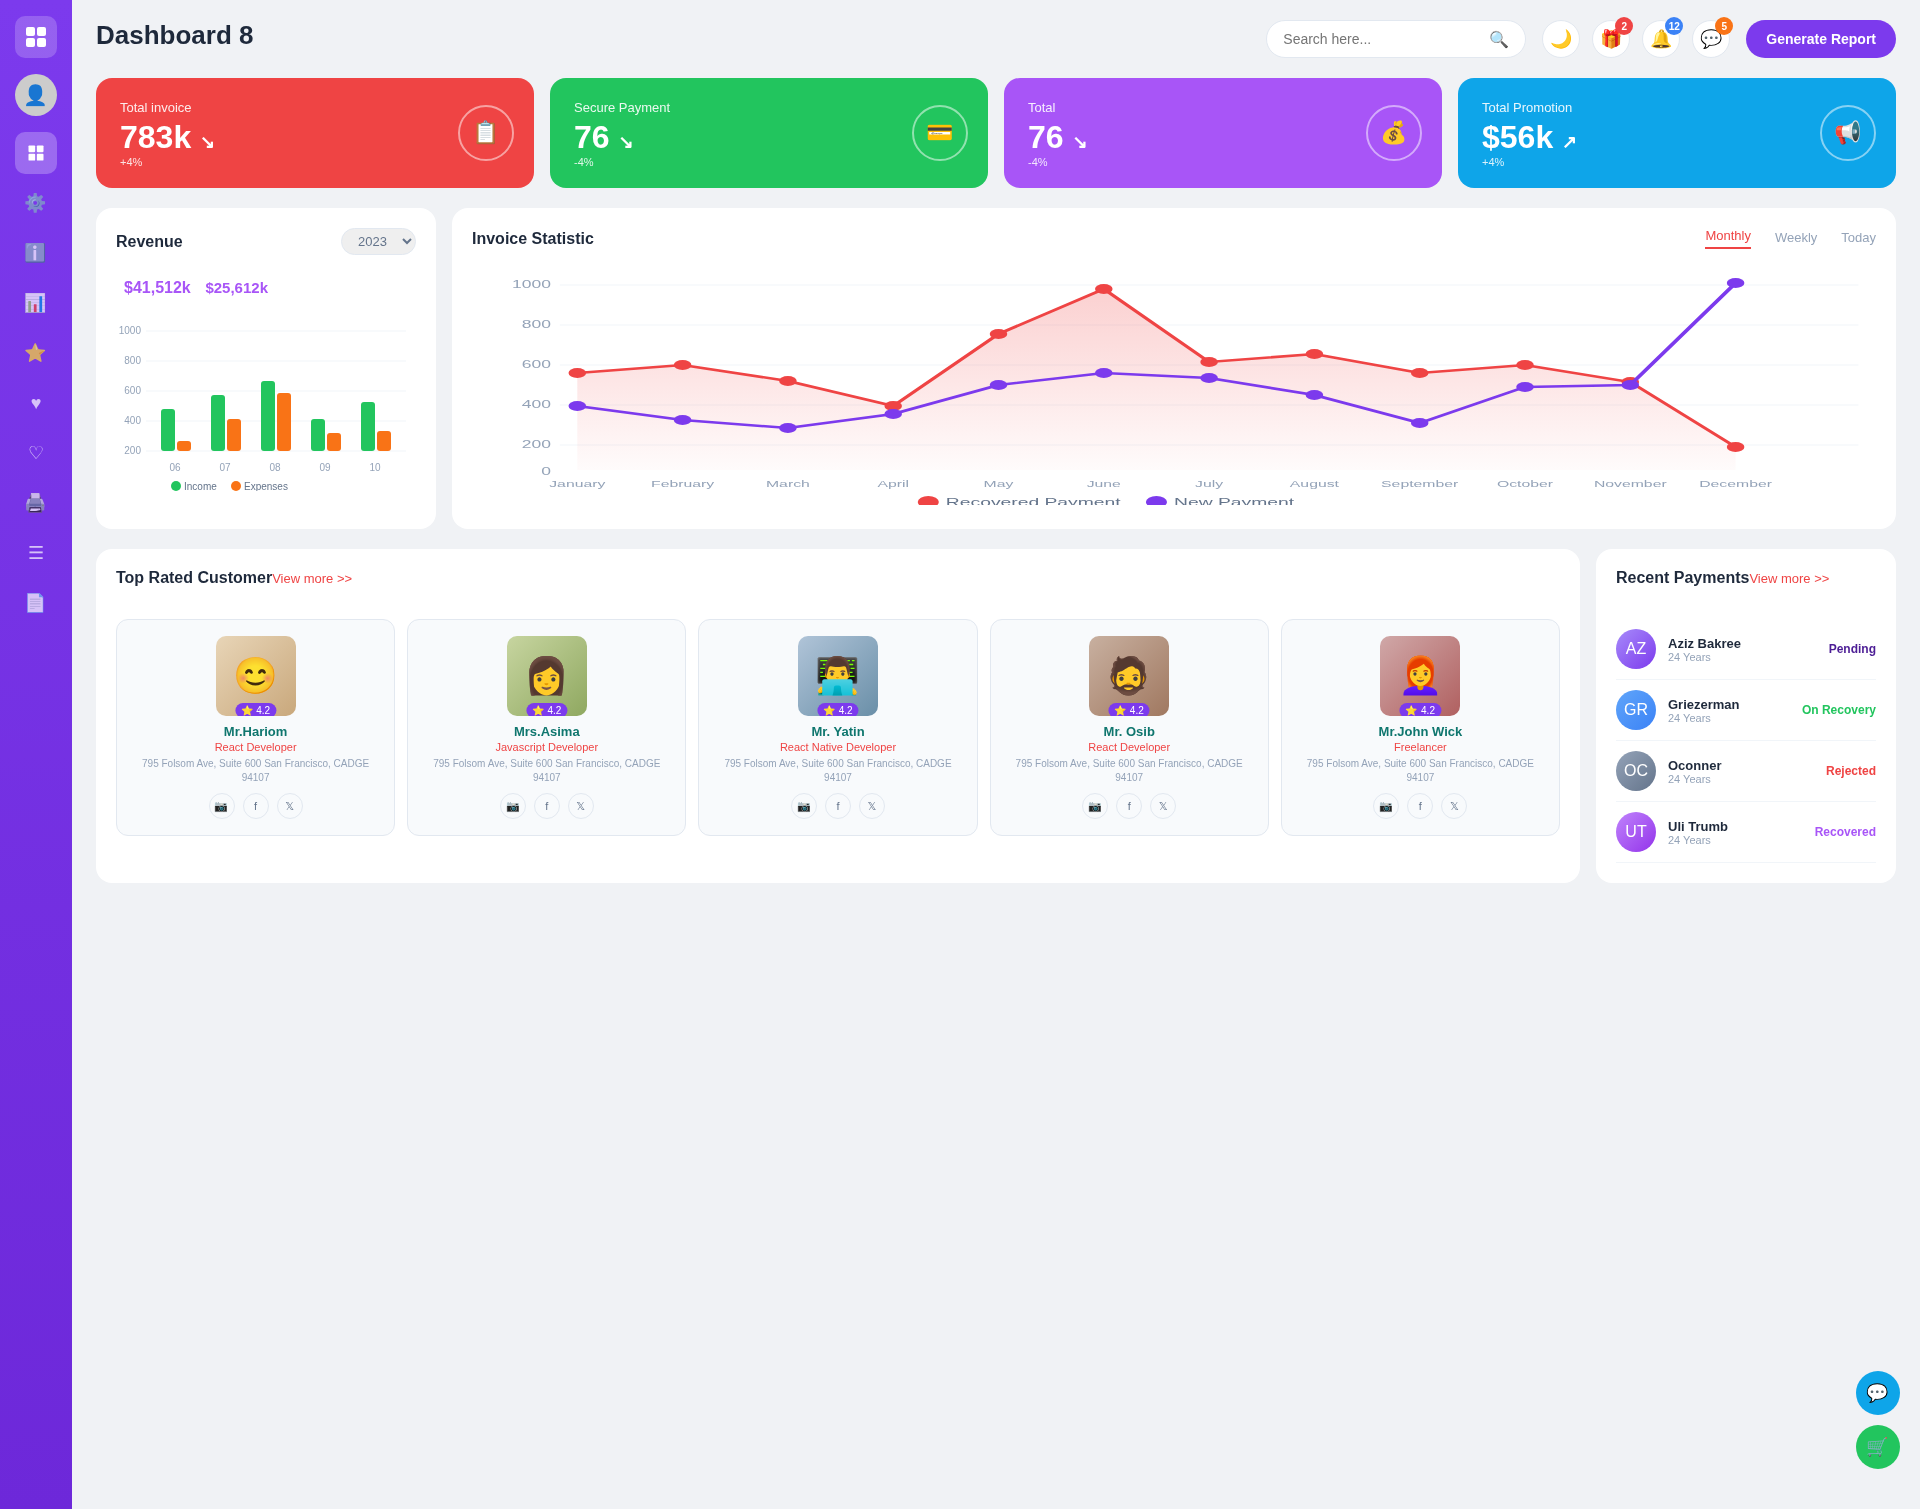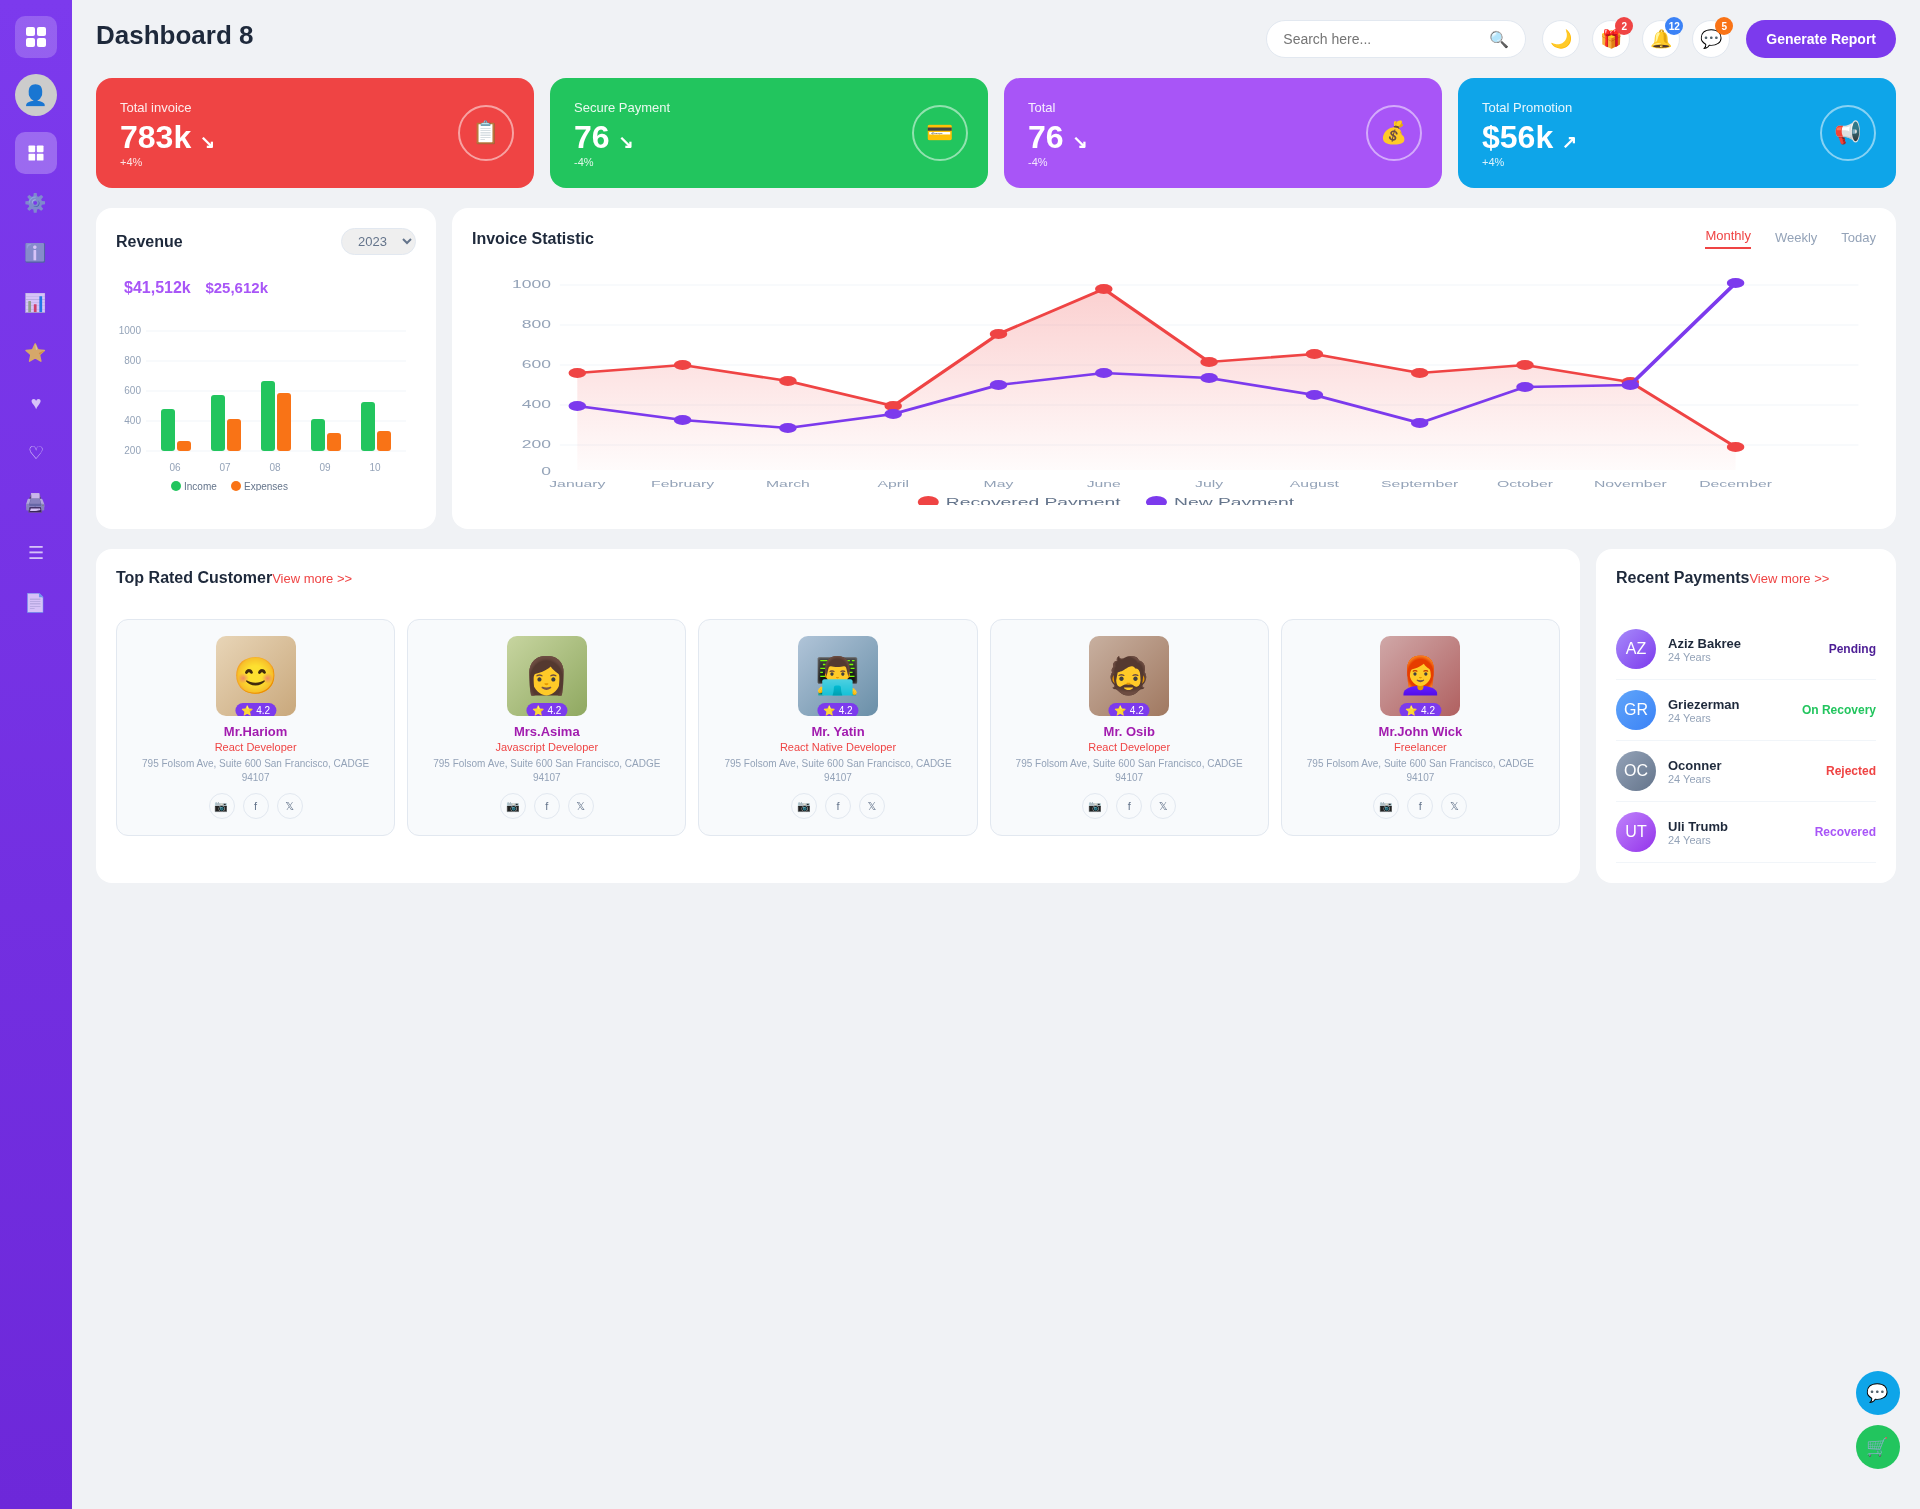--- a/index.html
+++ b/index.html
@@ -244,21 +244,21 @@
     .rating-badge {
       position: absolute;
       bottom: -2px; left: 50%; transform: translateX(-50%);
       background: #7c3aed;
       color: white;
       font-size: 10px;
       padding: 2px 6px;
       border-radius: 10px;
       white-space: nowrap;
     }
-    .customer-name { font-size: 13px; font-weight: 700; color: #a21caf; margin-top: 6px; }
+    .customer-name { font-size: 13px; font-weight: 700; color: #0f766e; margin-top: 6px; }
     .customer-role { font-size: 11px; color: #ef4444; margin: 2px 0 4px; }
     .customer-address { font-size: 10px; color: #94a3b8; line-height: 1.4; margin-bottom: 8px; }
     .customer-socials { display: flex; justify-content: center; gap: 8px; }
     .social-icon {
       width: 26px; height: 26px;
       border-radius: 50%;
       border: 1px solid #e2e8f0;
       display: flex; align-items: center; justify-content: center;
       font-size: 11px;
       cursor: pointer;

